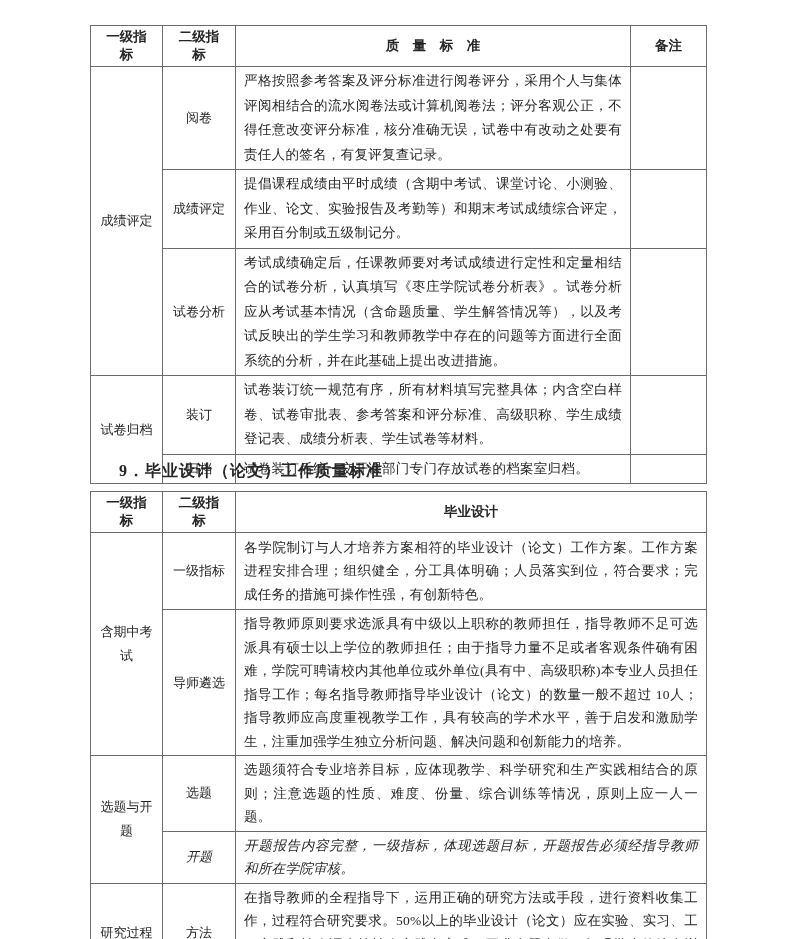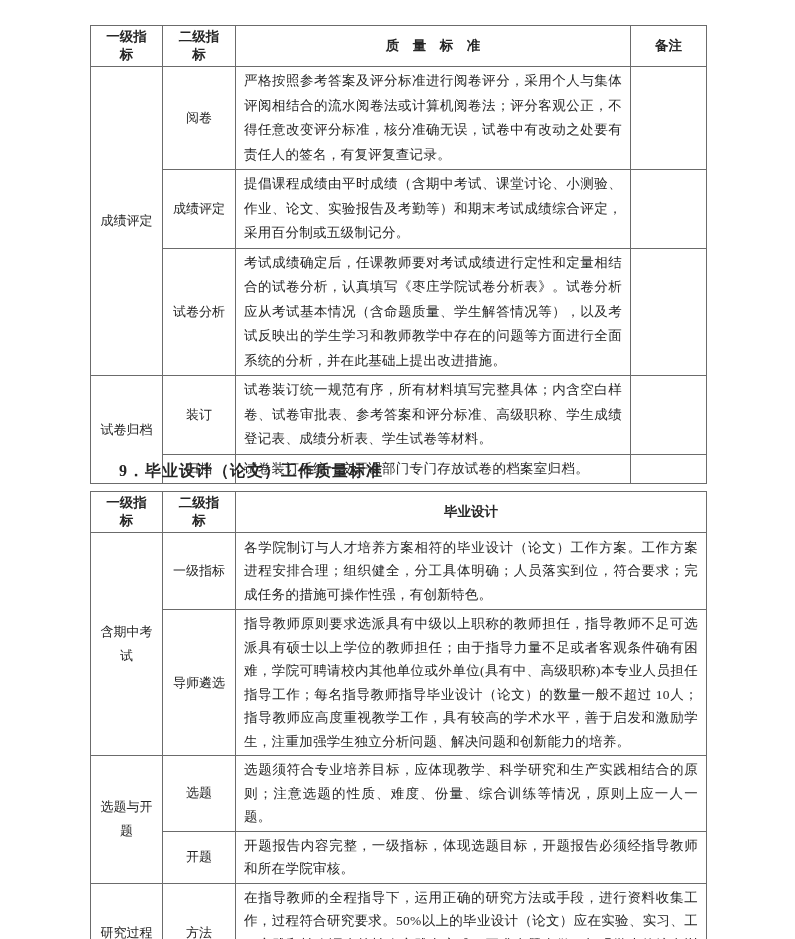--- a/index.html
+++ b/index.html
@@ -138,21 +138,21 @@
         </tr>
         <tr style="height: 145px;">
           <td class="c2">导师遴选</td>
           <td class="c3">指导教师原则要求选派具有中级以上职称的教师担任，指导教师不足可选派具有硕士以上学位的教师担任；由于指导力量不足或者客观条件确有困难，学院可聘请校内其他单位或外单位(具有中、高级职称)本专业人员担任指导工作；每名指导教师指导毕业设计（论文）的数量一般不超过 10人；指导教师应高度重视教学工作，具有较高的学术水平，善于启发和激励学生，注重加强学生独立分析问题、解决问题和创新能力的培养。</td>
         </tr>
         <tr style="height: 46px;">
           <td class="c1" rowspan="2">选题与开题</td>
           <td class="c2">选题</td>
           <td class="c3">选题须符合专业培养目标，应体现教学、科学研究和生产实践相结合的原则；注意选题的性质、难度、份量、综合训练等情况，原则上应一人一题。</td>
         </tr>
-        <tr style="height: 47px;">
+        <tr style="height: 47px; font-style: italic;">
           <td class="c2">开题</td>
           <td class="c3">开题报告内容完整，一级指标，体现选题目标，开题报告必须经指导教师和所在学院审核。</td>
         </tr>
         <tr style="height: 97px;">
           <td class="c1" rowspan="1">研究过程</td>
           <td class="c2">方法</td>
           <td class="c3">在指导教师的全程指导下，运用正确的研究方法或手段，进行资料收集工作，过程符合研究要求。50%以上的毕业设计（论文）应在实验、实习、工程实践和社会调查等社会实践中完成，要求真题真做，加强学生的综合训练。</td>
         </tr>
       </tbody>
   </table>

